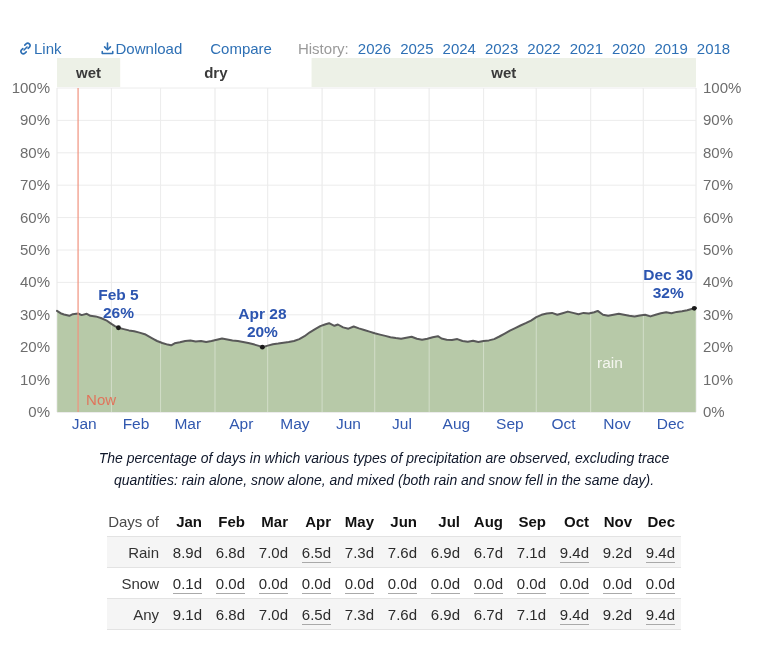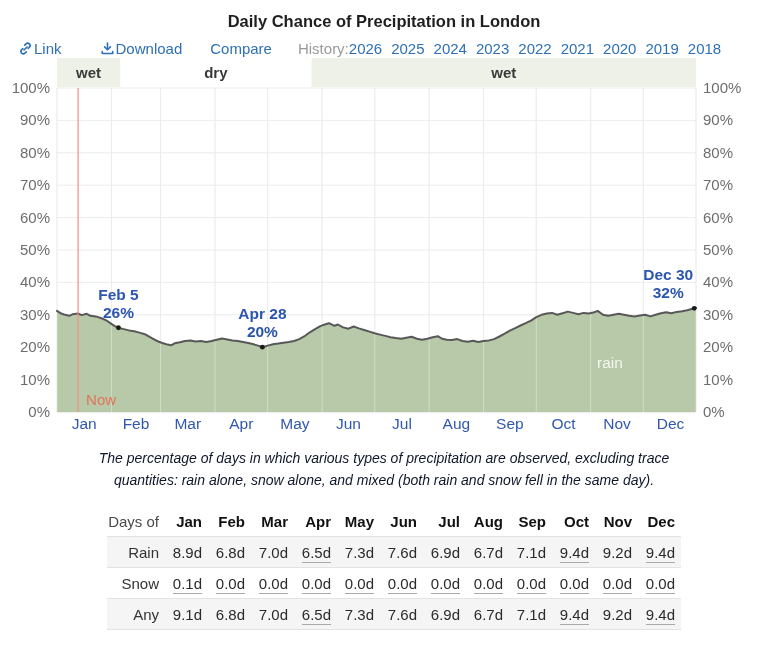--- a/index.html
+++ b/index.html
@@ -6,41 +6,40 @@
   body{width:768px;height:651px;font-family:"Liberation Sans",sans-serif;position:relative;overflow:hidden;}
   .page{position:relative;width:768px;height:651px;}
   .title{position:absolute;top:12px;left:0;width:100%;text-align:center;font-size:16.5px;font-weight:700;color:#1f1f1f;margin:0;}
   .toolbar{position:absolute;top:37px;left:18px;height:22px;display:flex;align-items:center;font-size:15px;white-space:nowrap;}
   .tool{display:flex;align-items:center;gap:1px;color:#2e70b5;cursor:pointer;text-decoration:none;}
   .tool svg{display:block;}
   .tool-download{margin-left:38px;}
   .tool-compare{margin-left:28px;text-align:right;}
   .history{display:flex;align-items:center;margin-left:26px;}
   .history-label{color:#9a9a9a;}
-  .years{display:flex;gap:9px;}
+  .years{display:flex;gap:9px;margin-left:9px;}
   .years a{color:#2e70b5;cursor:pointer;text-decoration:none;}
   #chart{position:absolute;top:55px;left:0;}
   #chart text{font-family:"Liberation Sans",sans-serif;}
   .caption{position:absolute;top:448px;left:54px;width:660px;margin:0;text-align:center;font-style:italic;font-size:14px;line-height:1.55;color:#0f172a;white-space:pre-line;}
   table.days{position:absolute;top:506px;left:107px;border-collapse:collapse;font-size:15px;color:#2b2b2b;table-layout:fixed;}
   table.days th,table.days td{height:30px;padding:0 6px 0 0;text-align:right;font-weight:400;}
   table.days th{width:37px;font-weight:700;color:#111;}
   table.days th.corner{width:52px;font-weight:400;color:#4a4a4a;}
   table.days thead tr{border-bottom:1px solid #e3e3e3;}
   table.days tbody tr{border-bottom:1px solid #e3e3e3;}
   table.days tr.zebra{background:#f5f5f5;}
   table.days td.rowlabel{color:#333;}
   .u{border-bottom:1.5px solid #a9a9a9;padding-bottom:1px;}
 </style>
 </head>
 <body>
 
 <div class="page">
 
-  <h1 class="title">Daily Chance of Precipitation in London</h1>
 
   <div class="toolbar">
     <a class="tool">
       <span>
           <svg width="15" height="15" viewBox="0 0 16 16" fill="none" stroke="#2e70b5" stroke-width="1.7" stroke-linecap="round">
             <path d="M6.4 9.6 L9.6 6.4"></path>
             <path d="M7.2 4.4 l1.4-1.4 a2.55 2.55 0 0 1 3.6 3.6 L10.8 8"></path>
             <path d="M8.8 11.6 l-1.4 1.4 a2.55 2.55 0 0 1 -3.6 -3.6 L5.2 8"></path>
           </svg>
         </span>

